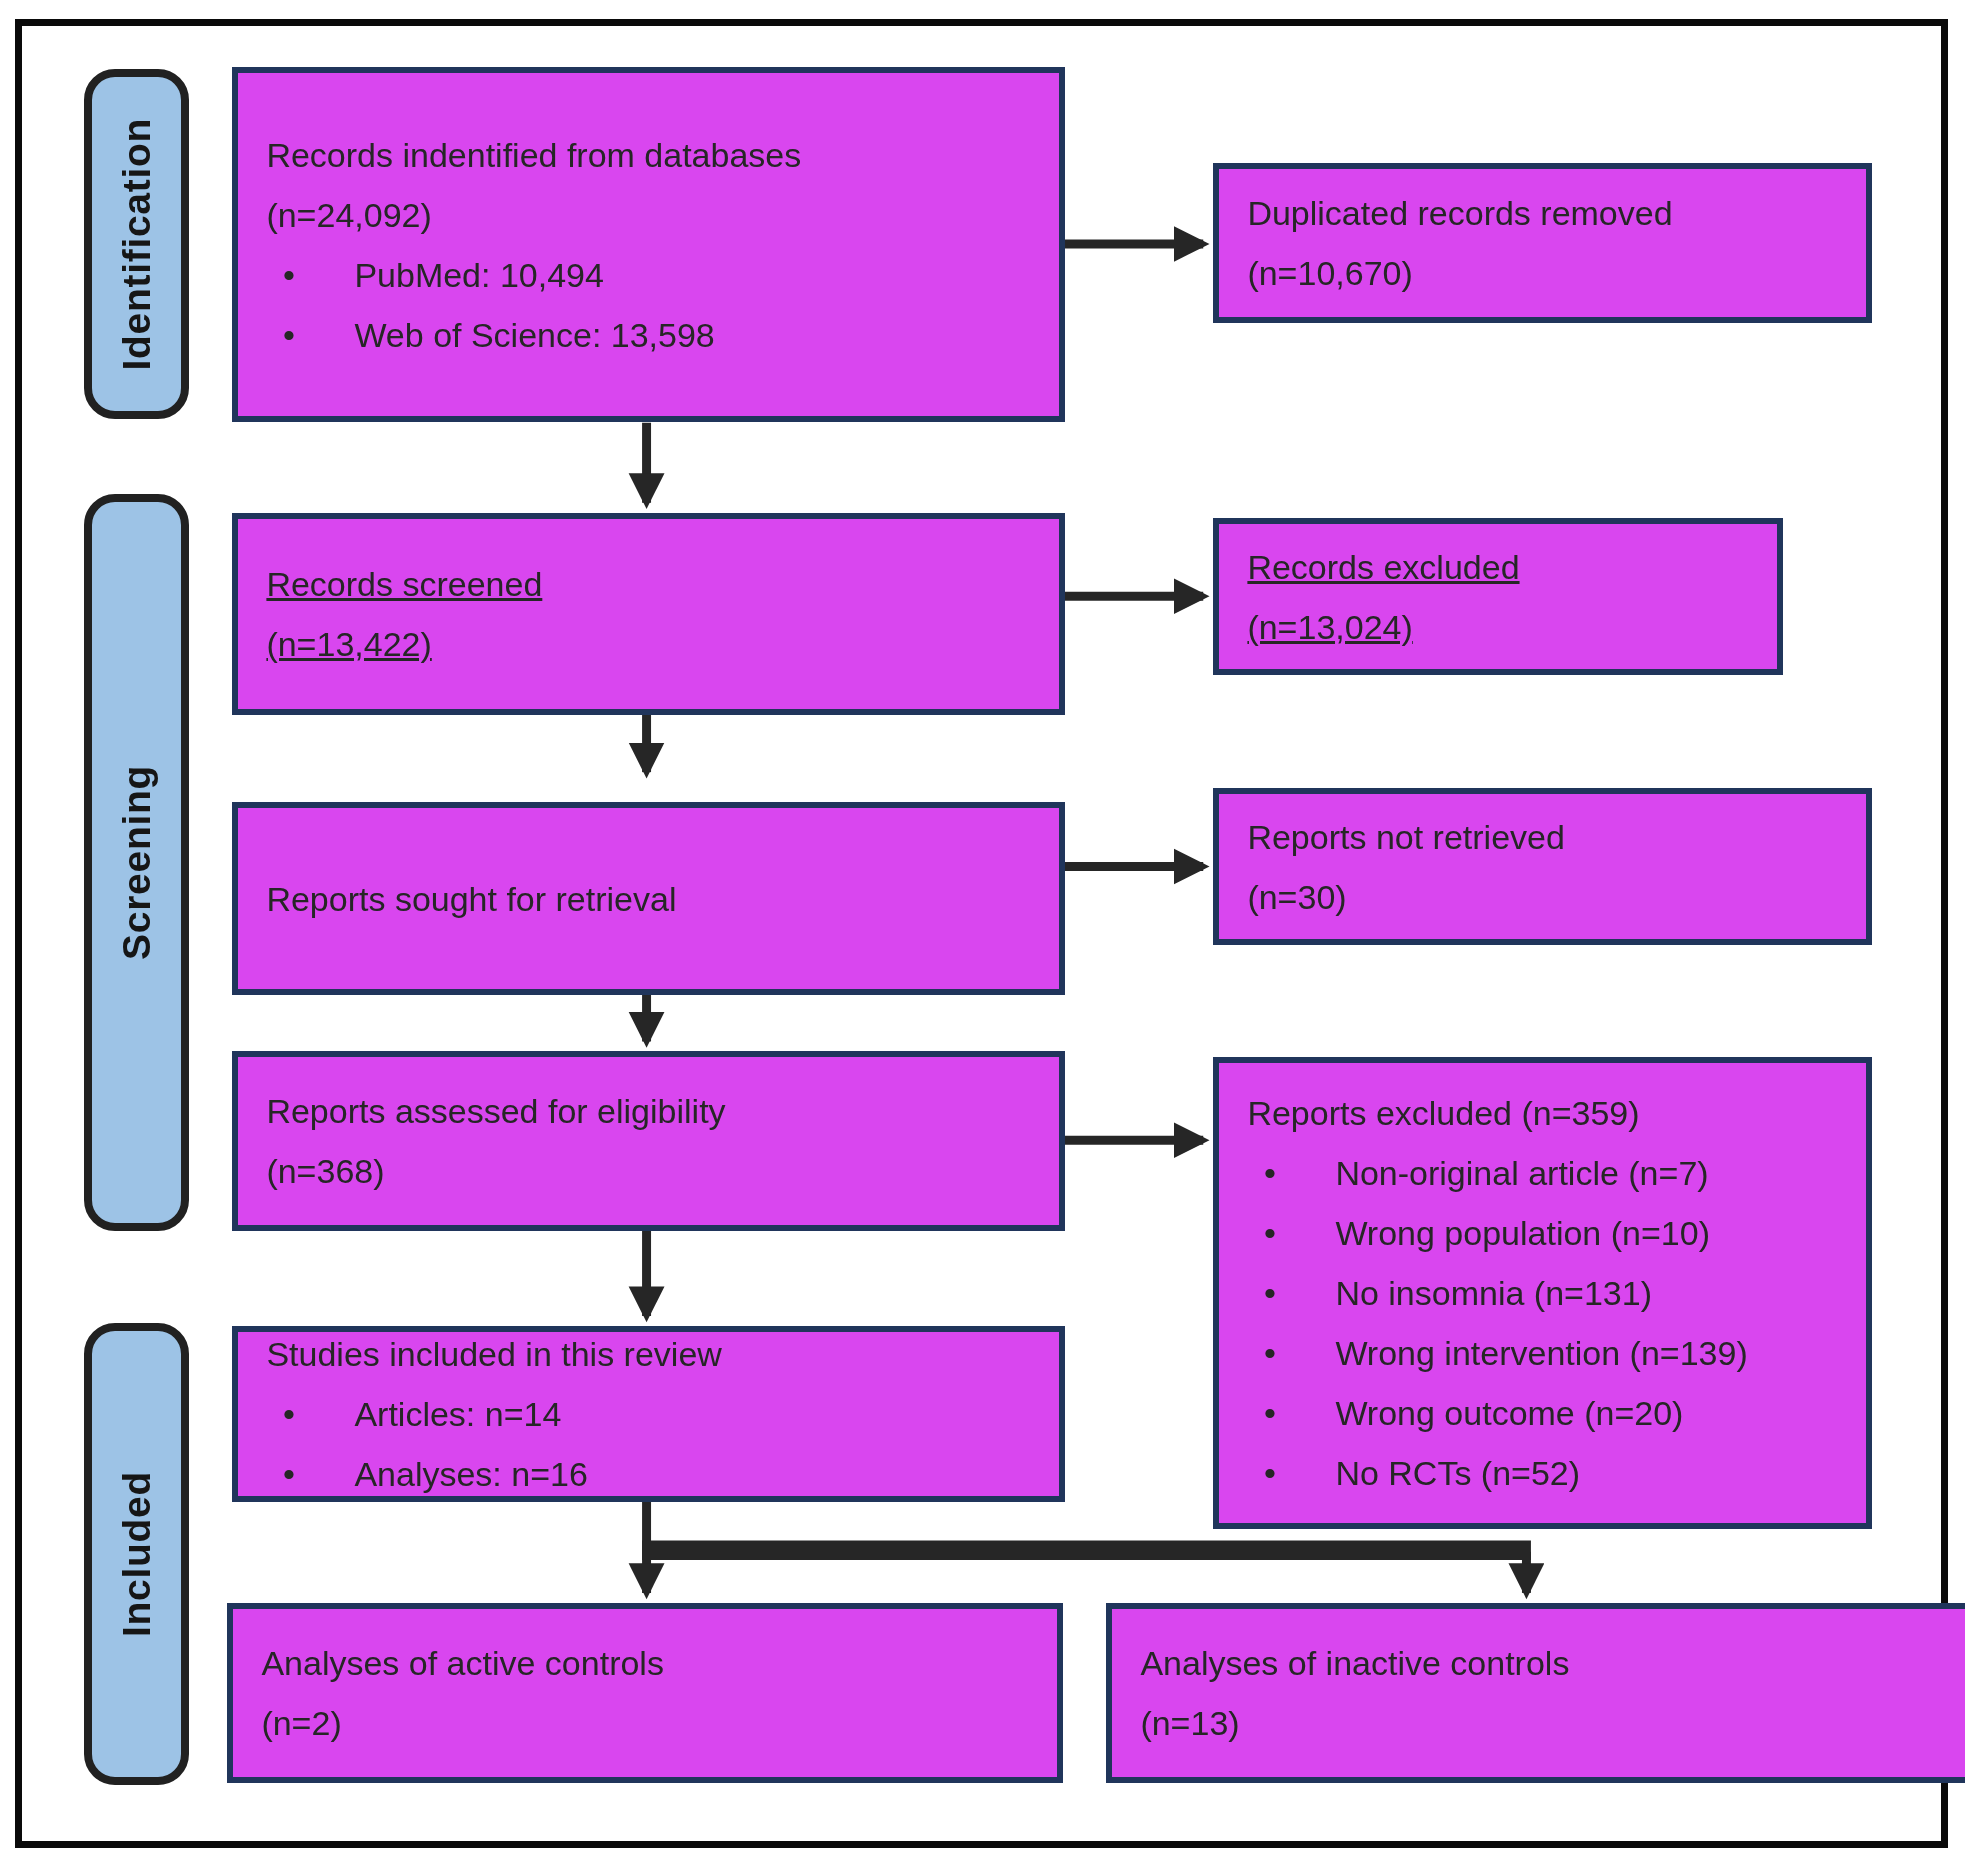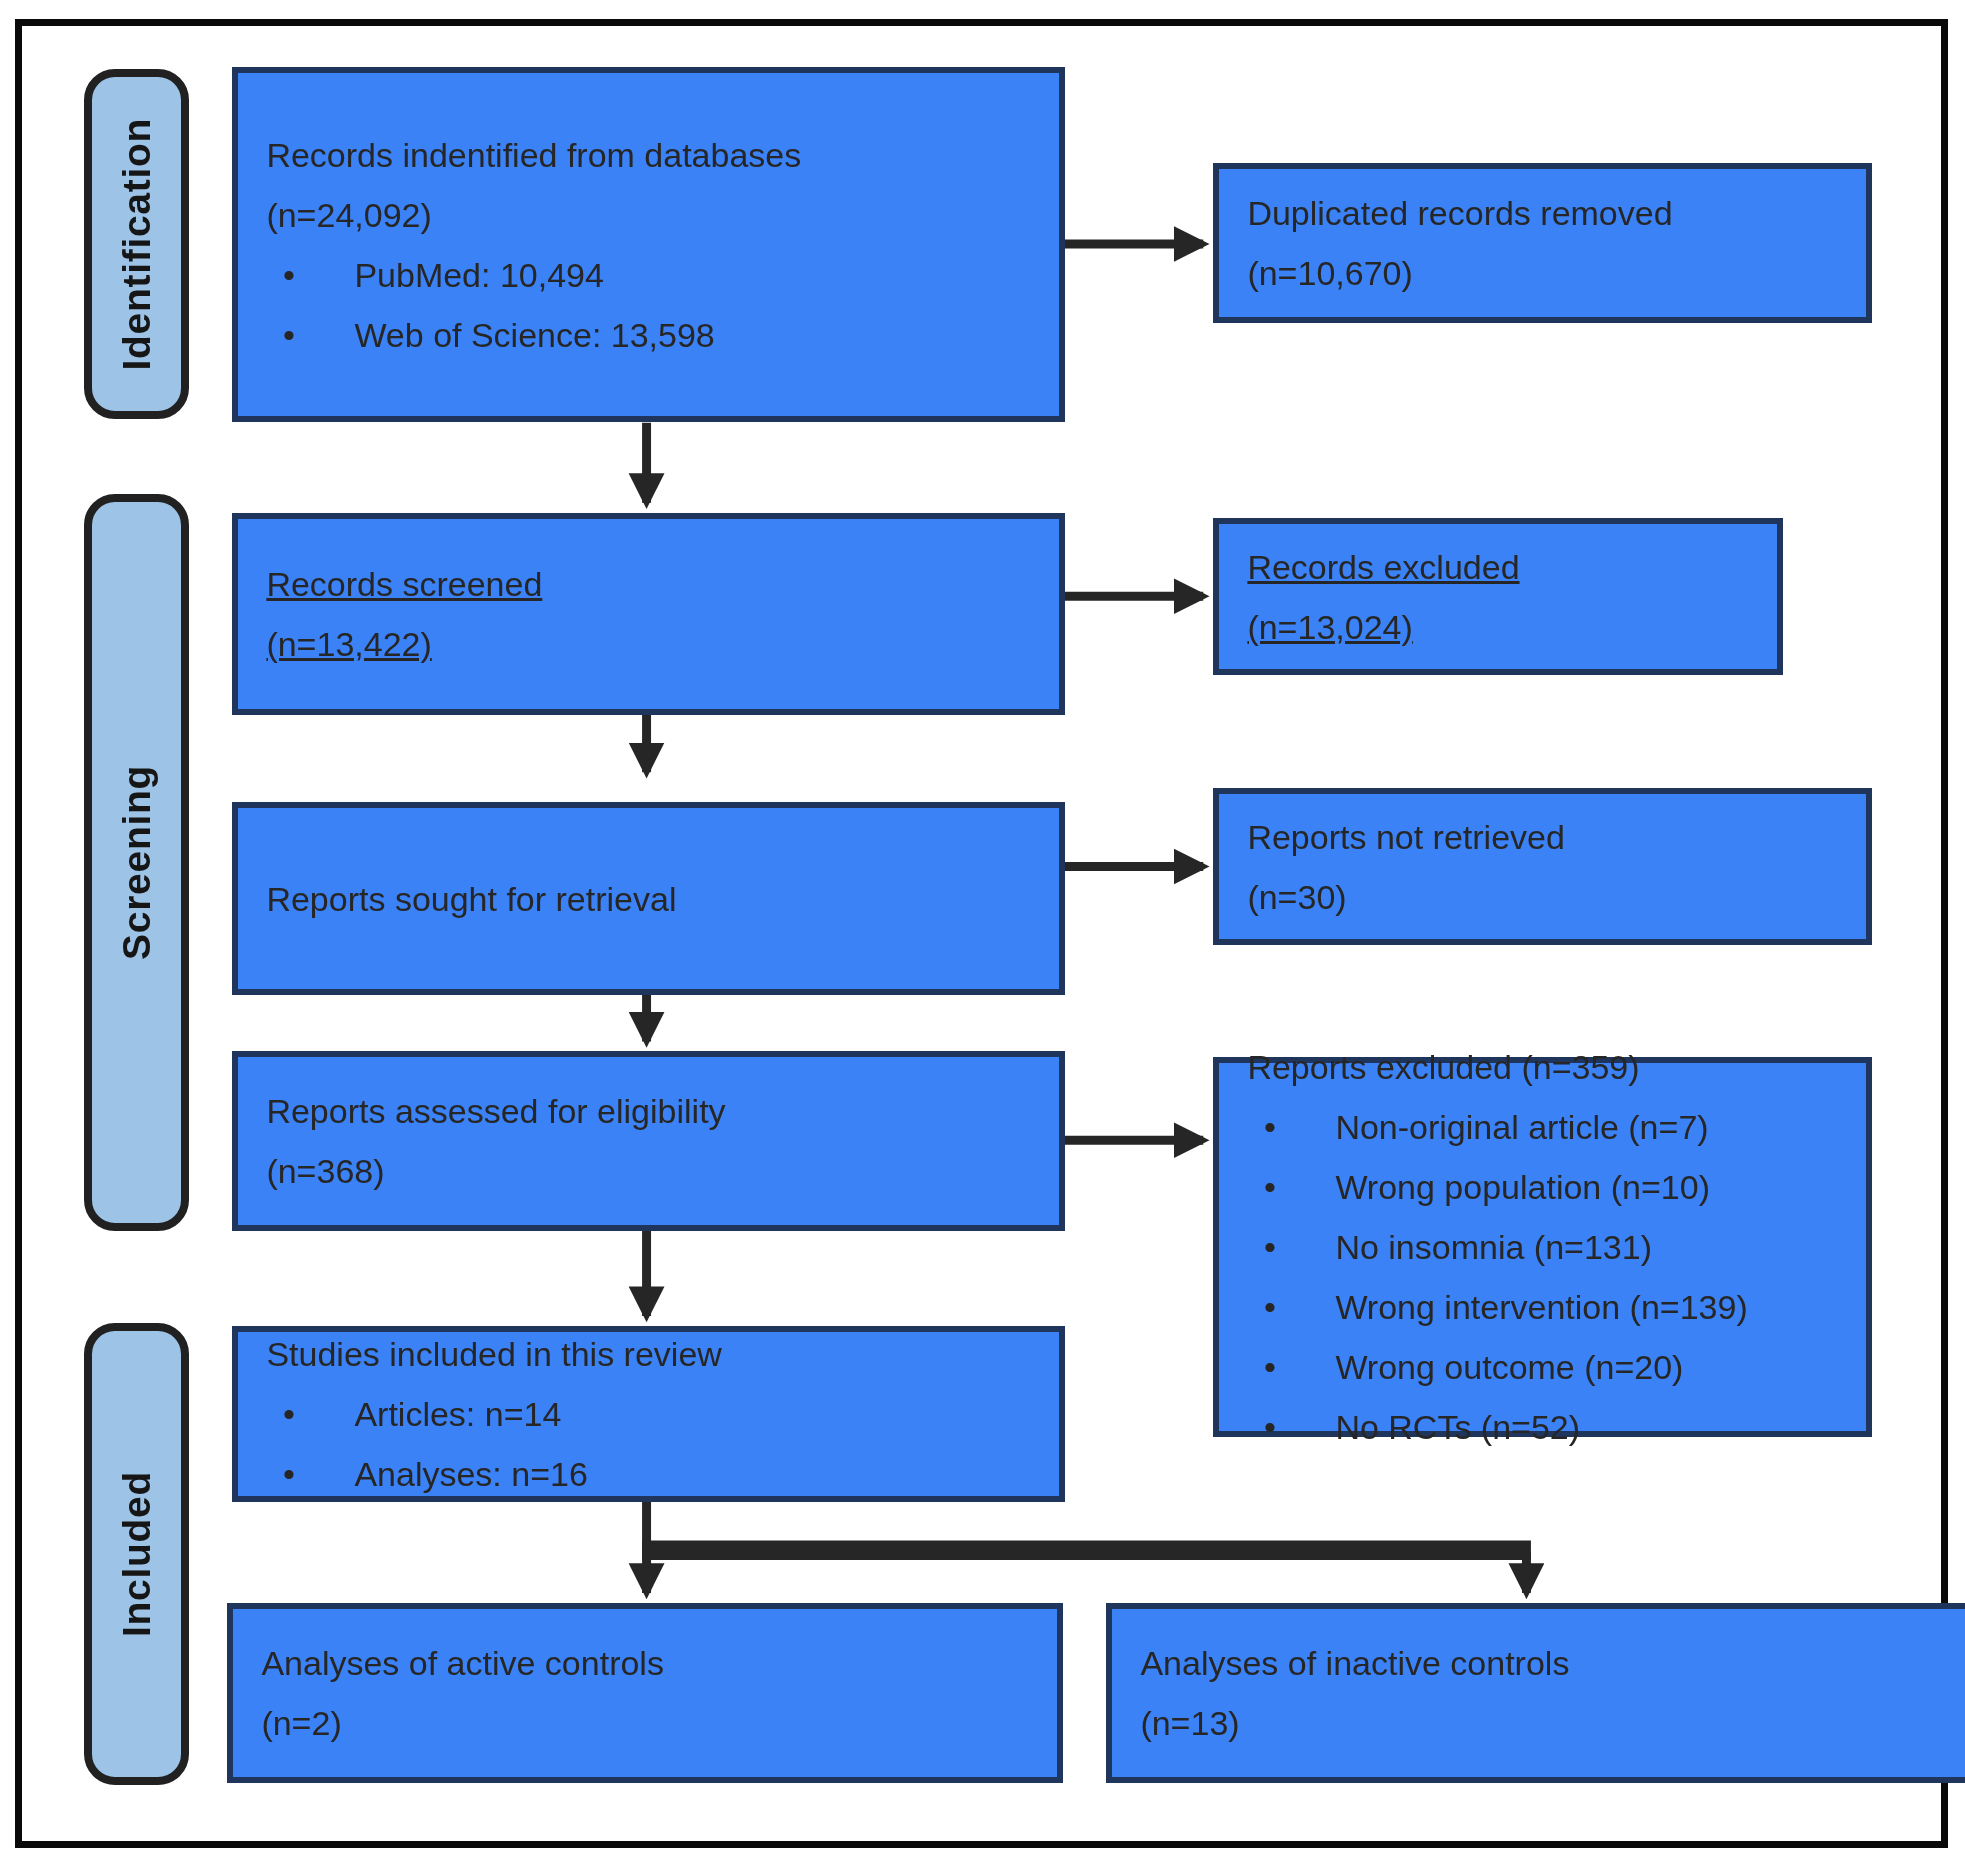--- a/index.html
+++ b/index.html
@@ -19,39 +19,39 @@
   }
   .stage span{
     writing-mode:vertical-rl;transform:rotate(180deg);
     font-weight:bold;font-size:39px;color:#161616;letter-spacing:0.7px;white-space:nowrap;
   }
   .stage.ident{top:69px;height:350px;}
   .stage.screen{top:494px;height:737px;}
   .stage.incl{top:1323px;height:462px;}
   
   .box{
-    position:absolute;background:#3b82f6;border:6.7px solid #20355b;box-sizing:border-box;
+    position:absolute;background:#d946ef;border:6.7px solid #20355b;box-sizing:border-box;
     display:flex;flex-direction:column;justify-content:center;
     padding:7.5px 15px 7.5px 28.4px;font-size:34px;line-height:60px;
   }
   .box .ln{white-space:nowrap;}
   .box ul{margin:0;padding:0;list-style:none;}
   .box li{position:relative;padding-left:88px;white-space:nowrap;}
   .box li::before{content:"\2022";position:absolute;left:16.5px;top:0;}
   
   .b-identified{left:232px;top:67px;width:833px;height:355px;}
   .b-screened{left:232px;top:513px;width:833px;height:202px;text-decoration:underline;}
   .b-sought{left:232px;top:782px;width:833px;height:193px;margin-top:20px;}
   .b-assessed{left:232px;top:1051px;width:833px;height:180px;}
   .b-included{left:232px;top:1326px;width:833px;height:176px;}
   
   .b-dup{left:1213px;top:163px;width:659px;height:160px;}
   .b-recexcl{left:1213px;top:518px;width:570px;height:157px;text-decoration:underline;}
   .b-notretr{left:1213px;top:788px;width:659px;height:157px;}
-  .b-repexcl{left:1213px;top:1057px;width:659px;height:380px;}
+  .b-repexcl{left:1213px;top:1057px;width:659px;height:472px;}
   
   .b-active{left:227px;top:1603px;width:836px;height:180px;}
   .b-inactive{left:1106px;top:1603px;width:955px;height:180px;}
   .arrows{position:absolute;left:0;top:0;pointer-events:none;}
 </style>
 </head>
 <body>
 
 <div class="canvas">
 

